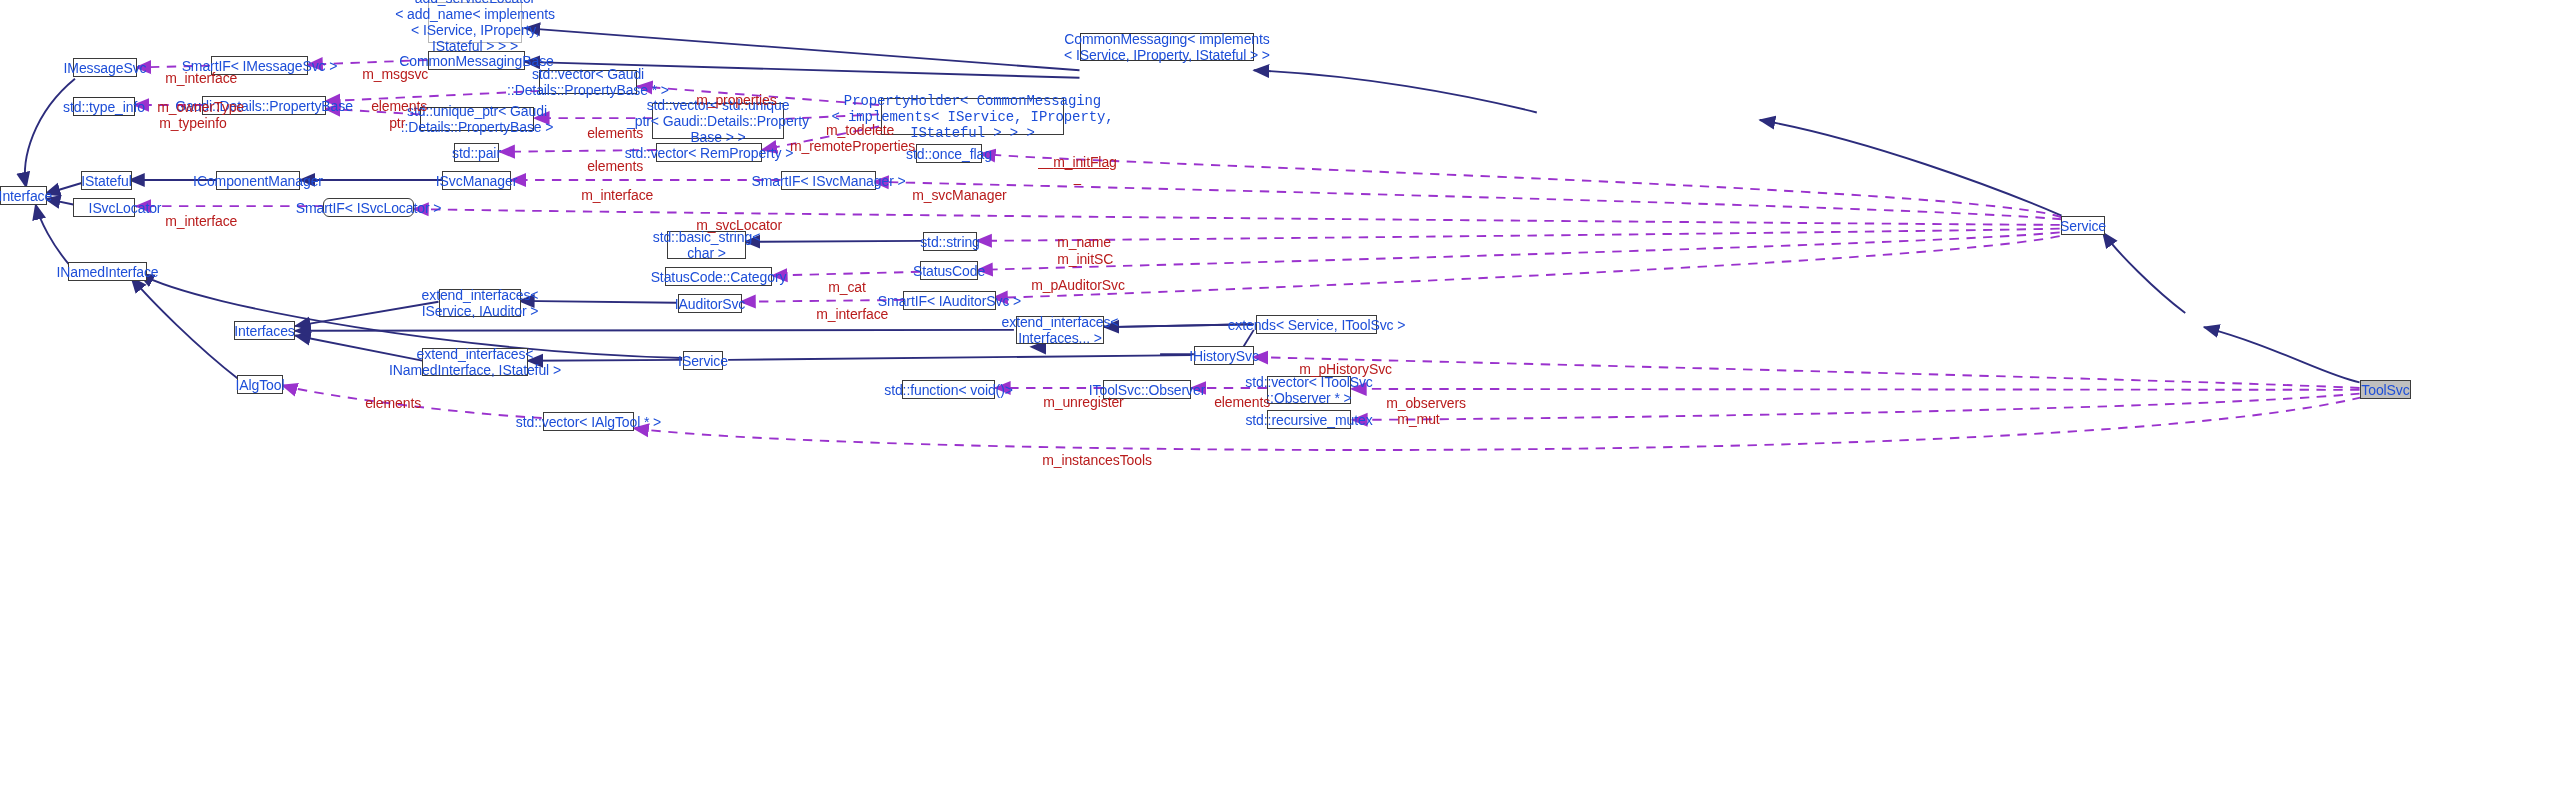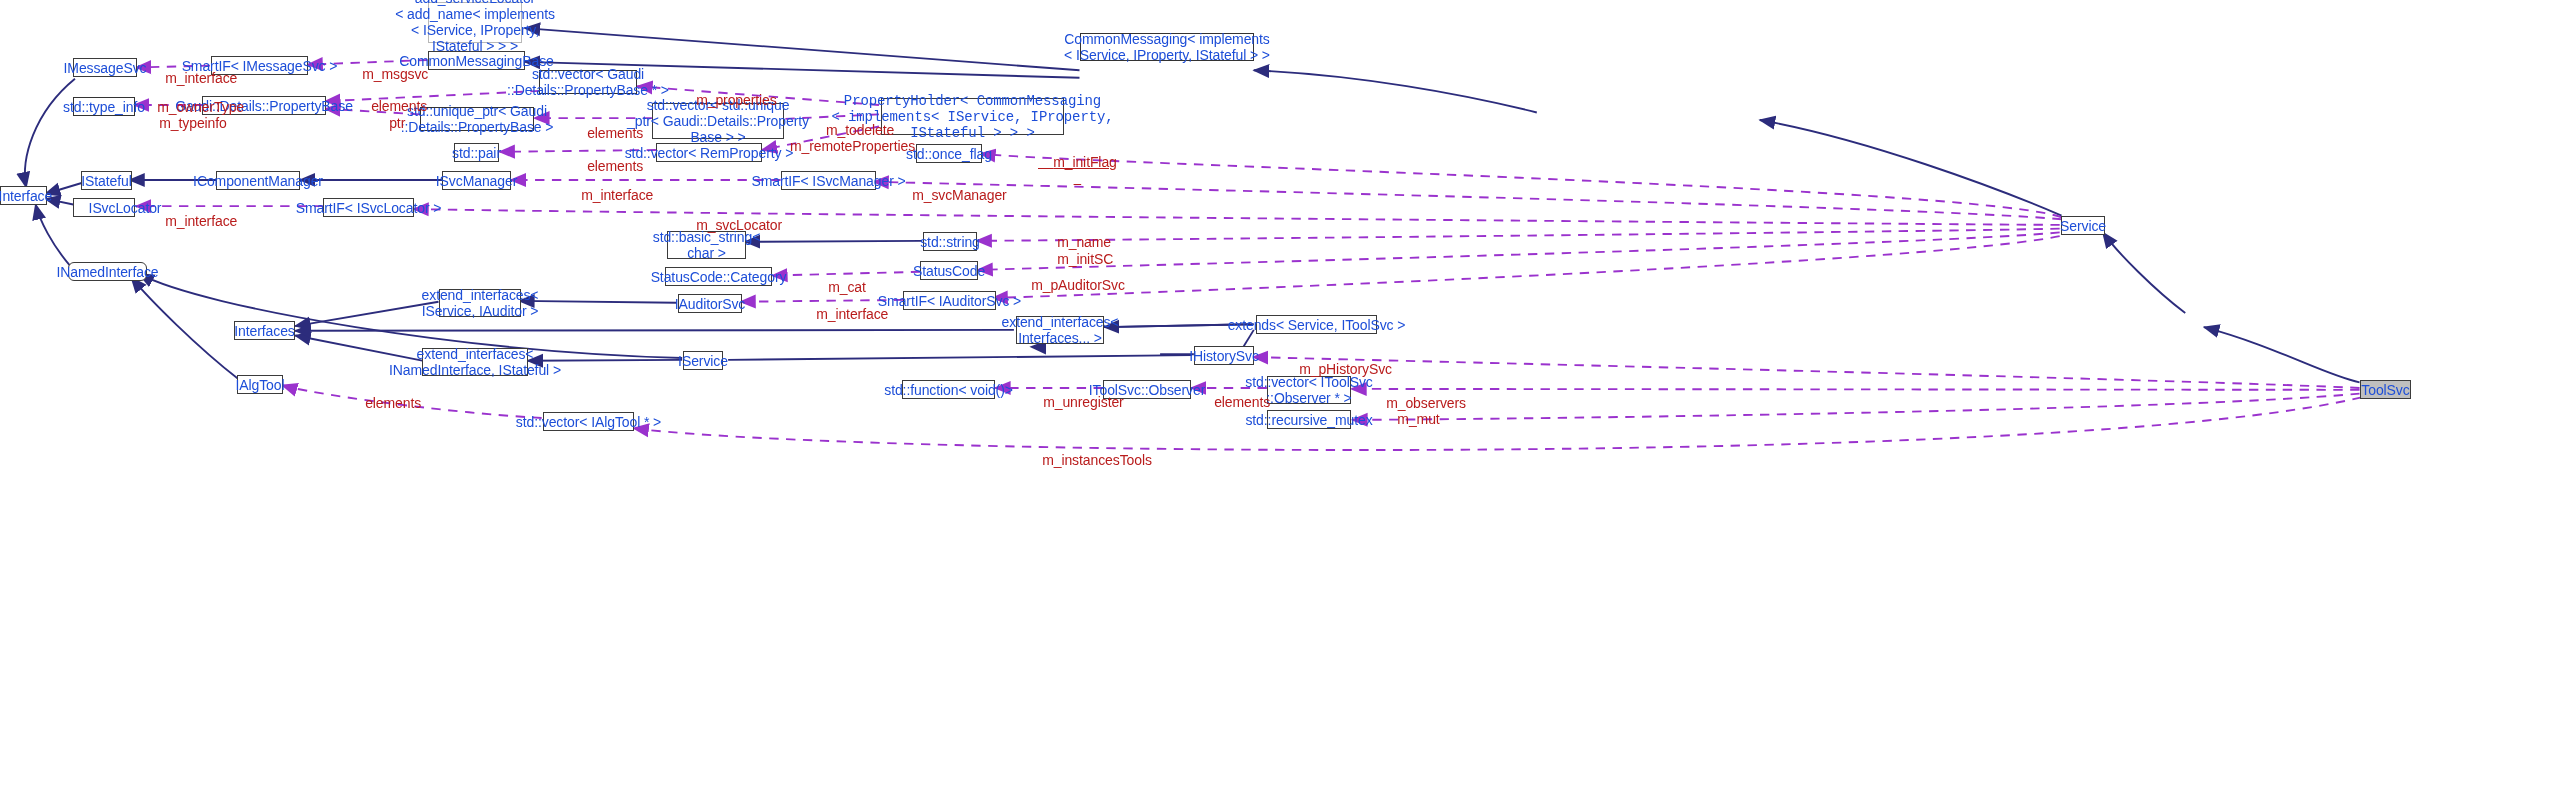--- a/index.html
+++ b/index.html
@@ -276,21 +276,21 @@
   </div>
 
   <div class="node thick" style="left:781px; top:171px; width:95px; height:19px;">
     <span>SmartIF&lt; ISvcManager &gt;</span>
   </div>
 
   <div class="node thick" style="left:73px; top:198px; width:62px; height:19px;padding-left:42px;">
     <span>ISvcLocator</span>
   </div>
 
-  <div class="node thick" style="left:323px; top:198px; width:91px; height:19px;">
+  <div class="node thick" style="left:323px; top:198px; width:91px; height:19px;border-radius:6px;">
     <span>SmartIF&lt; ISvcLocator &gt;</span>
   </div>
 
   <div class="node thick" style="left:2061px; top:216px; width:44px; height:19px;">
     <span>Service</span>
   </div>
 
   <div class="node thick" style="left:667px; top:231px; width:79px; height:28px;">
     <span>std::basic_string&lt;
 char &gt;</span>
@@ -301,21 +301,21 @@
   </div>
 
   <div class="node thick" style="left:665px; top:267px; width:107px; height:19px;">
     <span>StatusCode::Category</span>
   </div>
 
   <div class="node thick" style="left:920px; top:261px; width:58px; height:19px;">
     <span>StatusCode</span>
   </div>
 
-  <div class="node thick" style="left:68px; top:262px; width:79px; height:19px;border-radius:6px;">
+  <div class="node thick" style="left:68px; top:262px; width:79px; height:19px;">
     <span>INamedInterface</span>
   </div>
 
   <div class="node thick" style="left:439px; top:289px; width:82px; height:28px;">
     <span>extend_interfaces&lt;
 IService, IAuditor &gt;</span>
   </div>
 
   <div class="node thick" style="left:678px; top:294px; width:64px; height:19px;">
     <span>IAuditorSvc</span>

